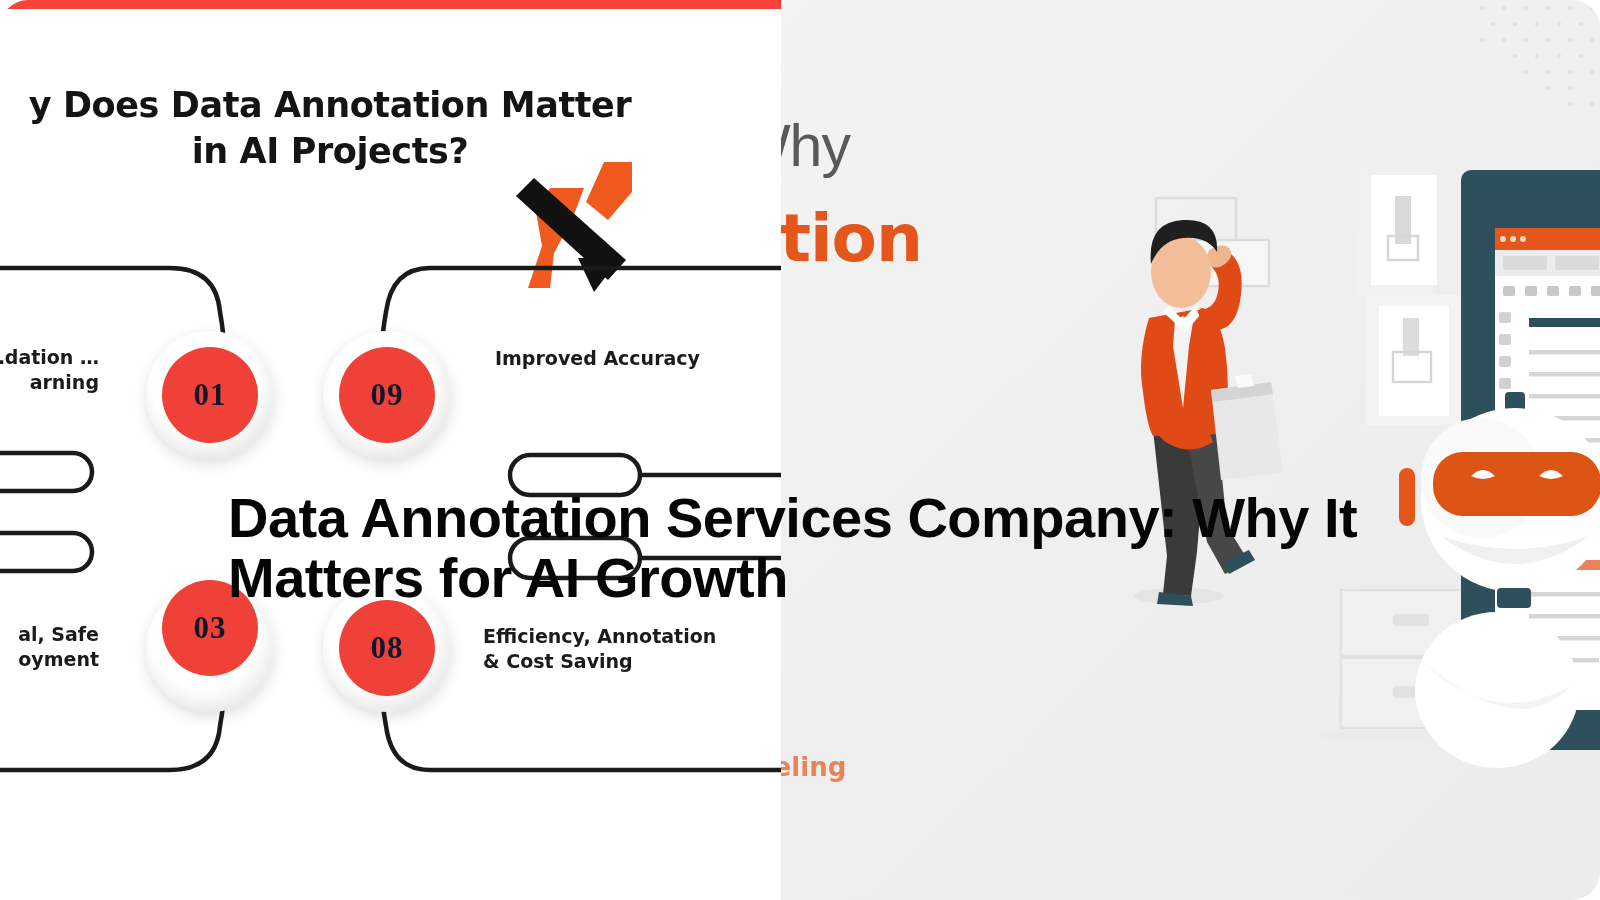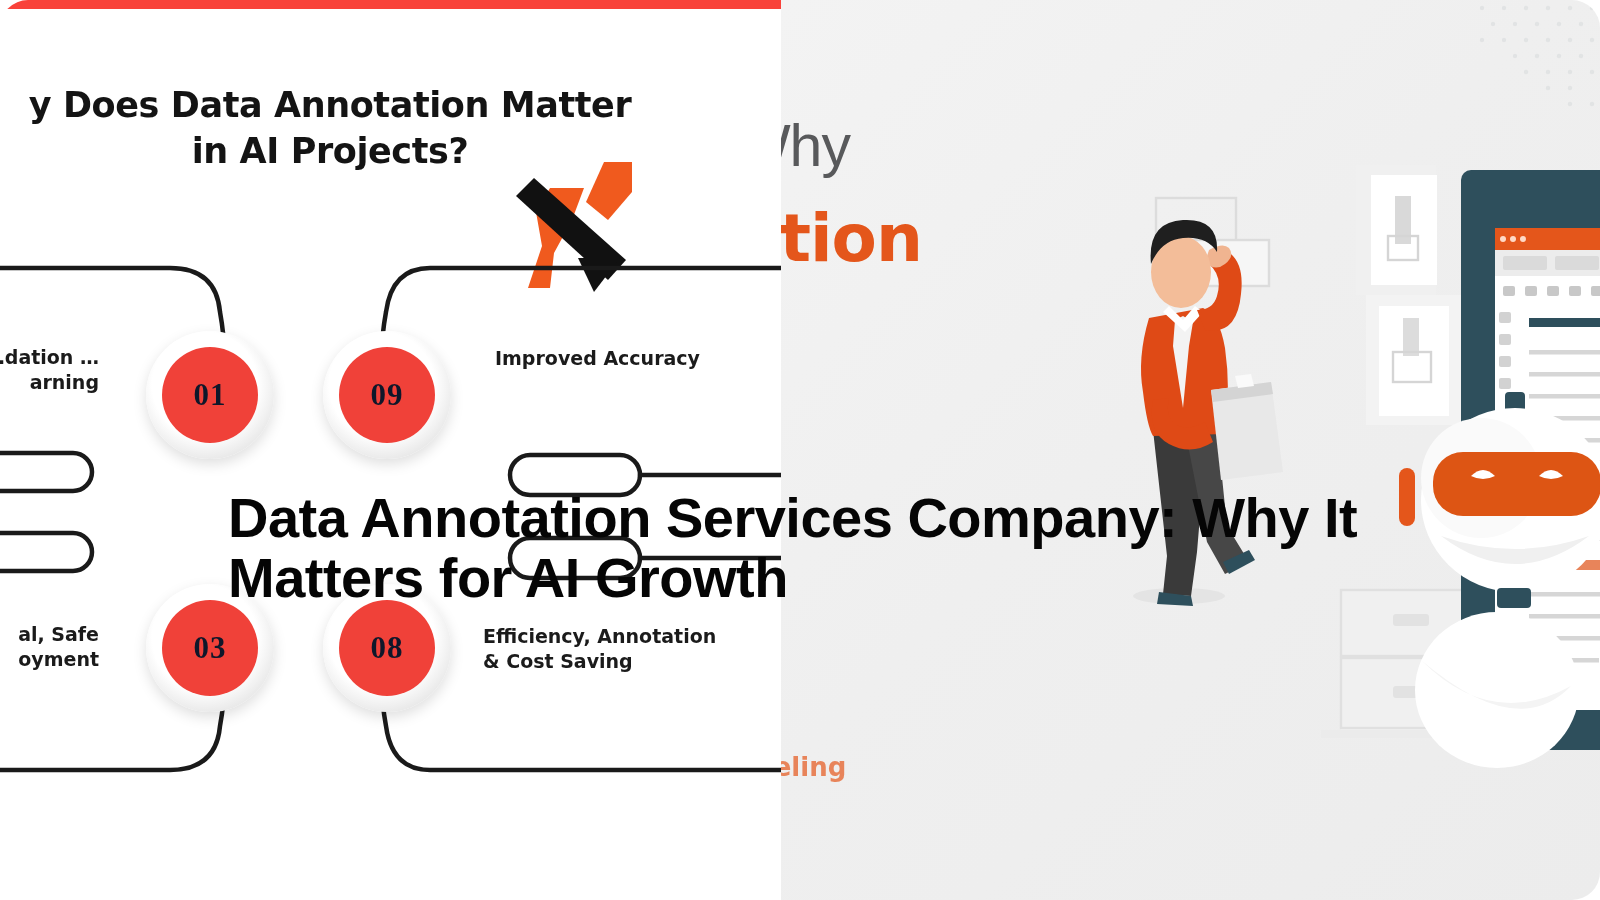--- a/index.html
+++ b/index.html
@@ -28,21 +28,21 @@
   .num-circle{ position:absolute; width:96px; height:96px; border-radius:50%;
     background:#F04139; color:#0f172a; font-weight:800; font-size:31px;
     display:flex; align-items:center; justify-content:center;
     font-family:Liberation Serif, serif; letter-spacing:1px; z-index:4;}
   .num-halo{ position:absolute; width:128px; height:128px; border-radius:50%;
     background:radial-gradient(circle at 46% 42%, #ffffff 52%, #e9e9e9 74%, #fafafa 100%);
     box-shadow:0 5px 14px rgba(0,0,0,0.13); z-index:3; }
 
   .n1{ left:162px; top:347px; } .h1{ left:146px; top:331px; }
   .n2{ left:339px; top:347px; } .h2{ left:323px; top:331px; }
-  .n3{ left:162px; top:600px; } .h3{ left:146px; top:584px; }
+  .n3{ left:162px; top:580px; } .h3{ left:146px; top:584px; }
   .n4{ left:339px; top:600px; } .h4{ left:323px; top:584px; }
 
   .diag-label{ position:absolute; font-size:19px; font-weight:600; line-height:1.32;
     color:#1b1b1b; font-family:"DejaVu Sans", sans-serif; z-index:5; }
   .lbl-01{ left:-76px; top:345px; width:175px; text-align:right; }
   .lbl-02{ left:495px; top:346px; width:300px; }
   .lbl-03{ left:-76px; top:622px; width:175px; text-align:right; }
   .lbl-04{ left:483px; top:624px; width:310px; }
 
   

